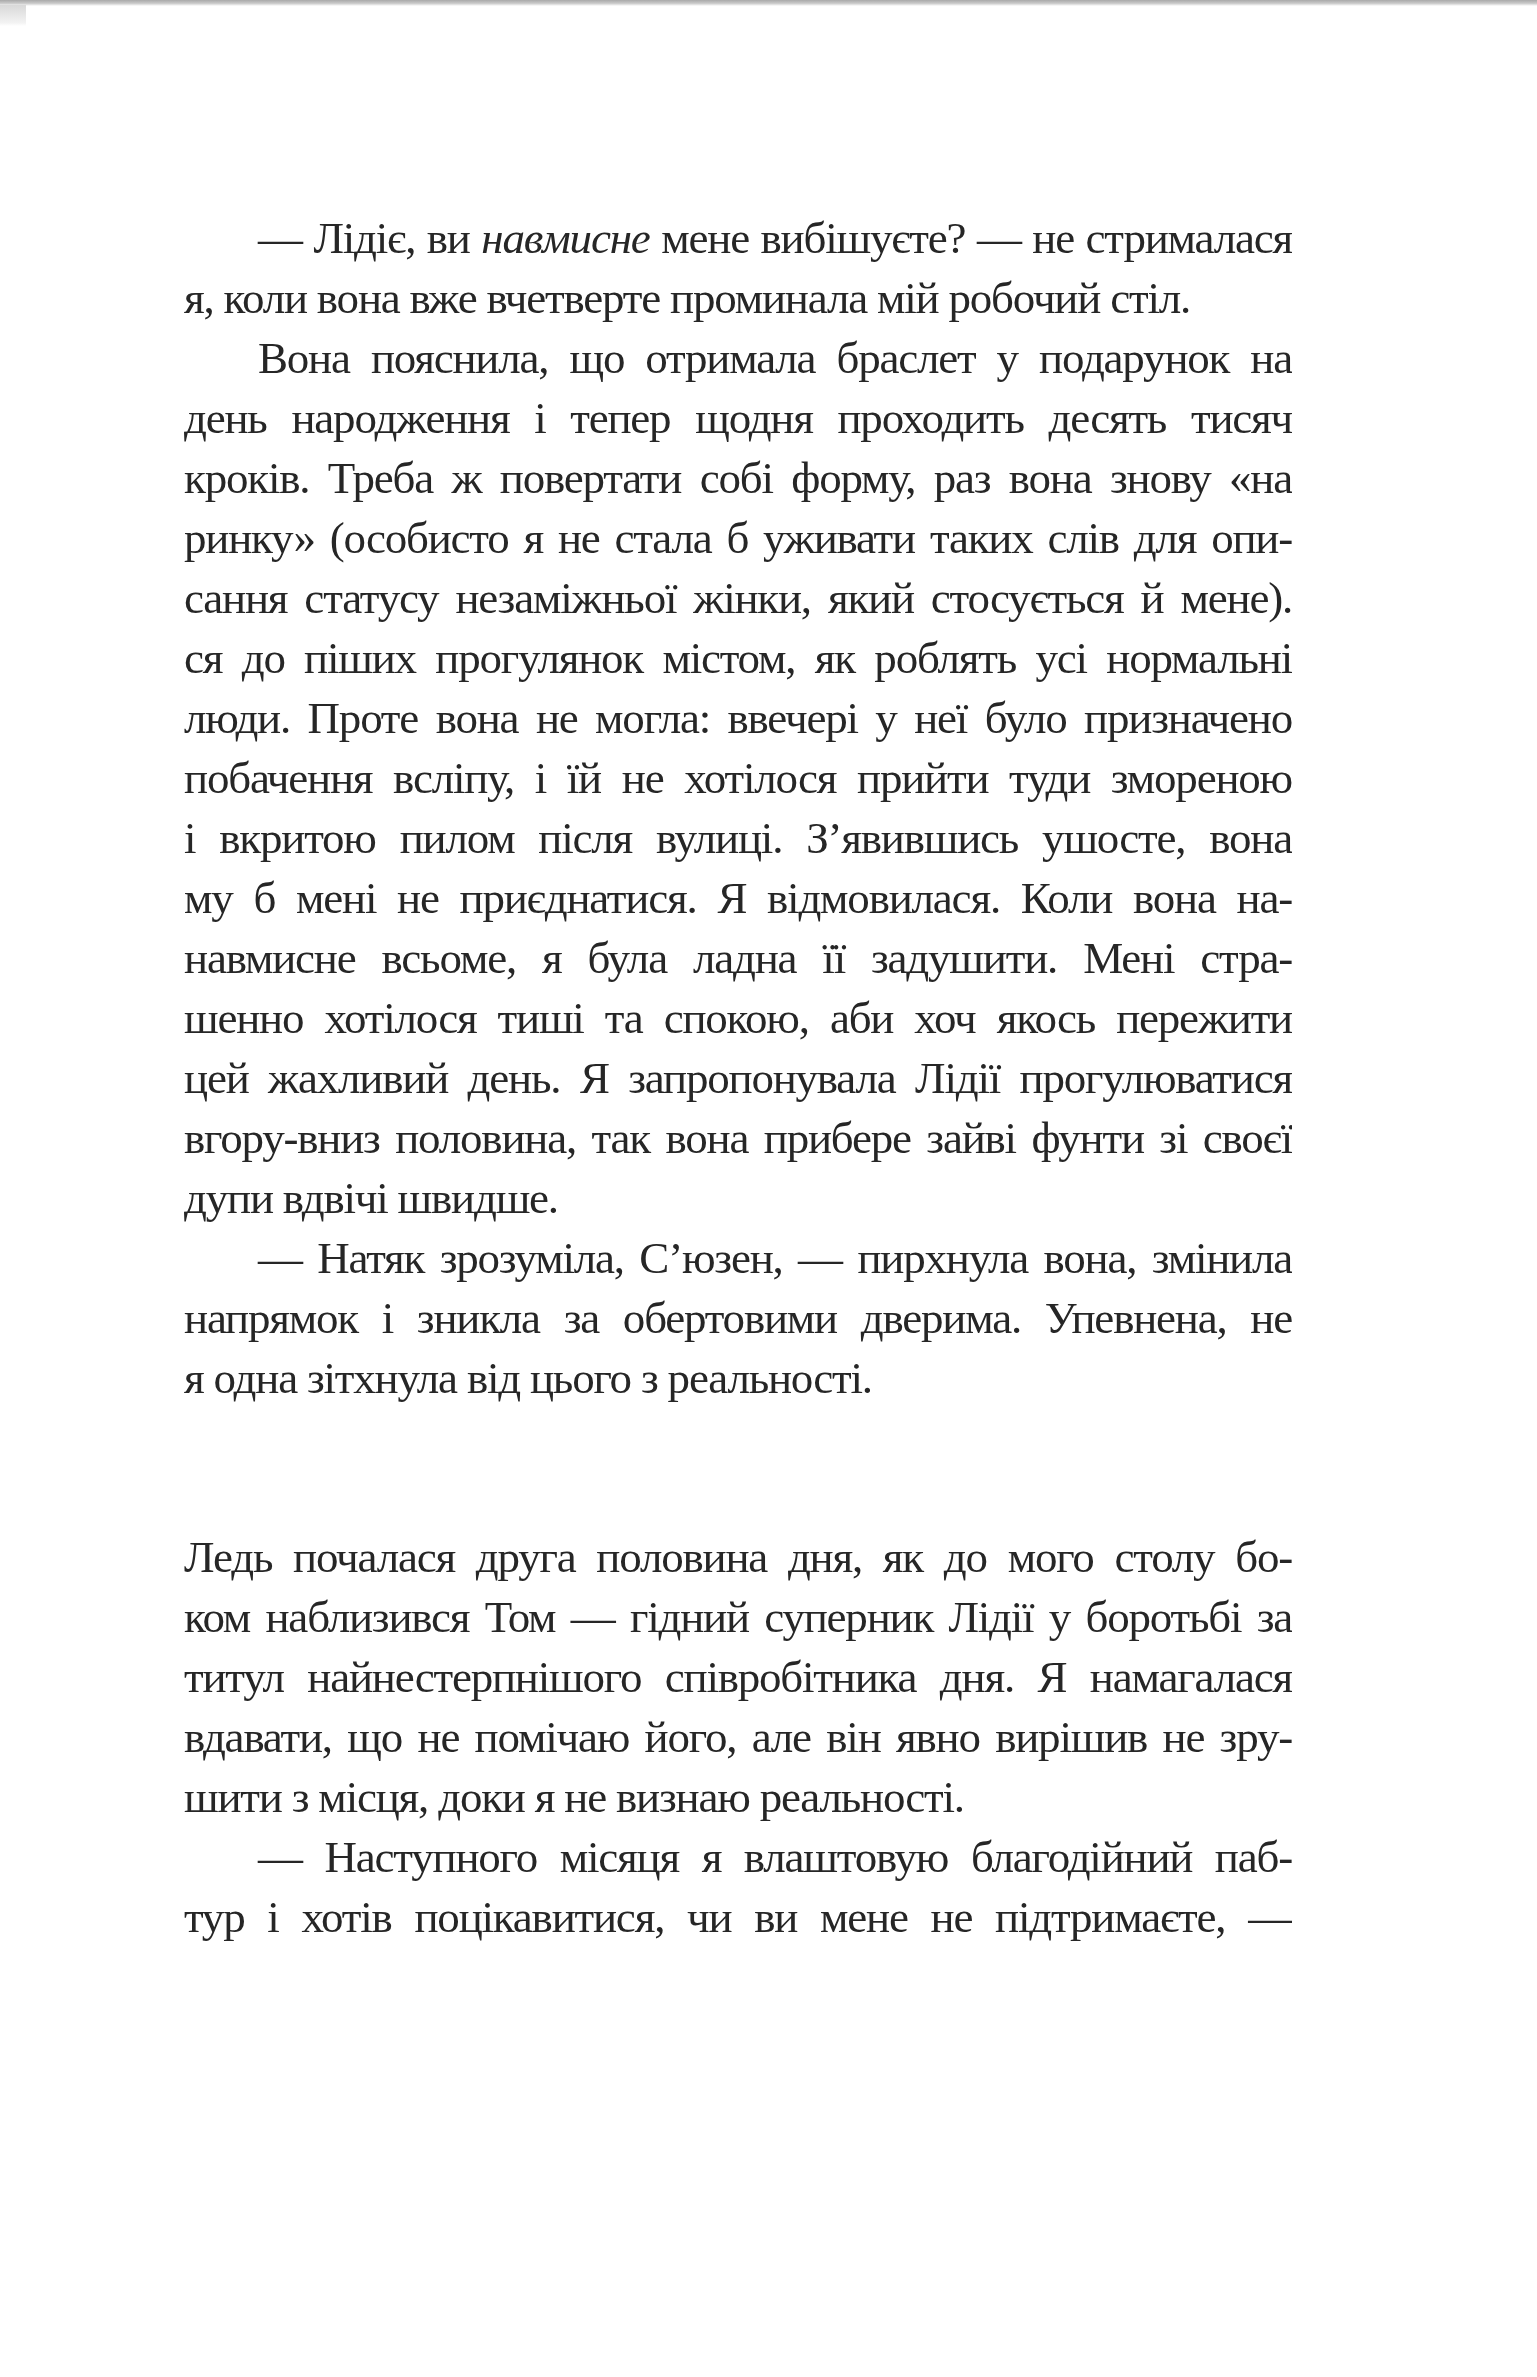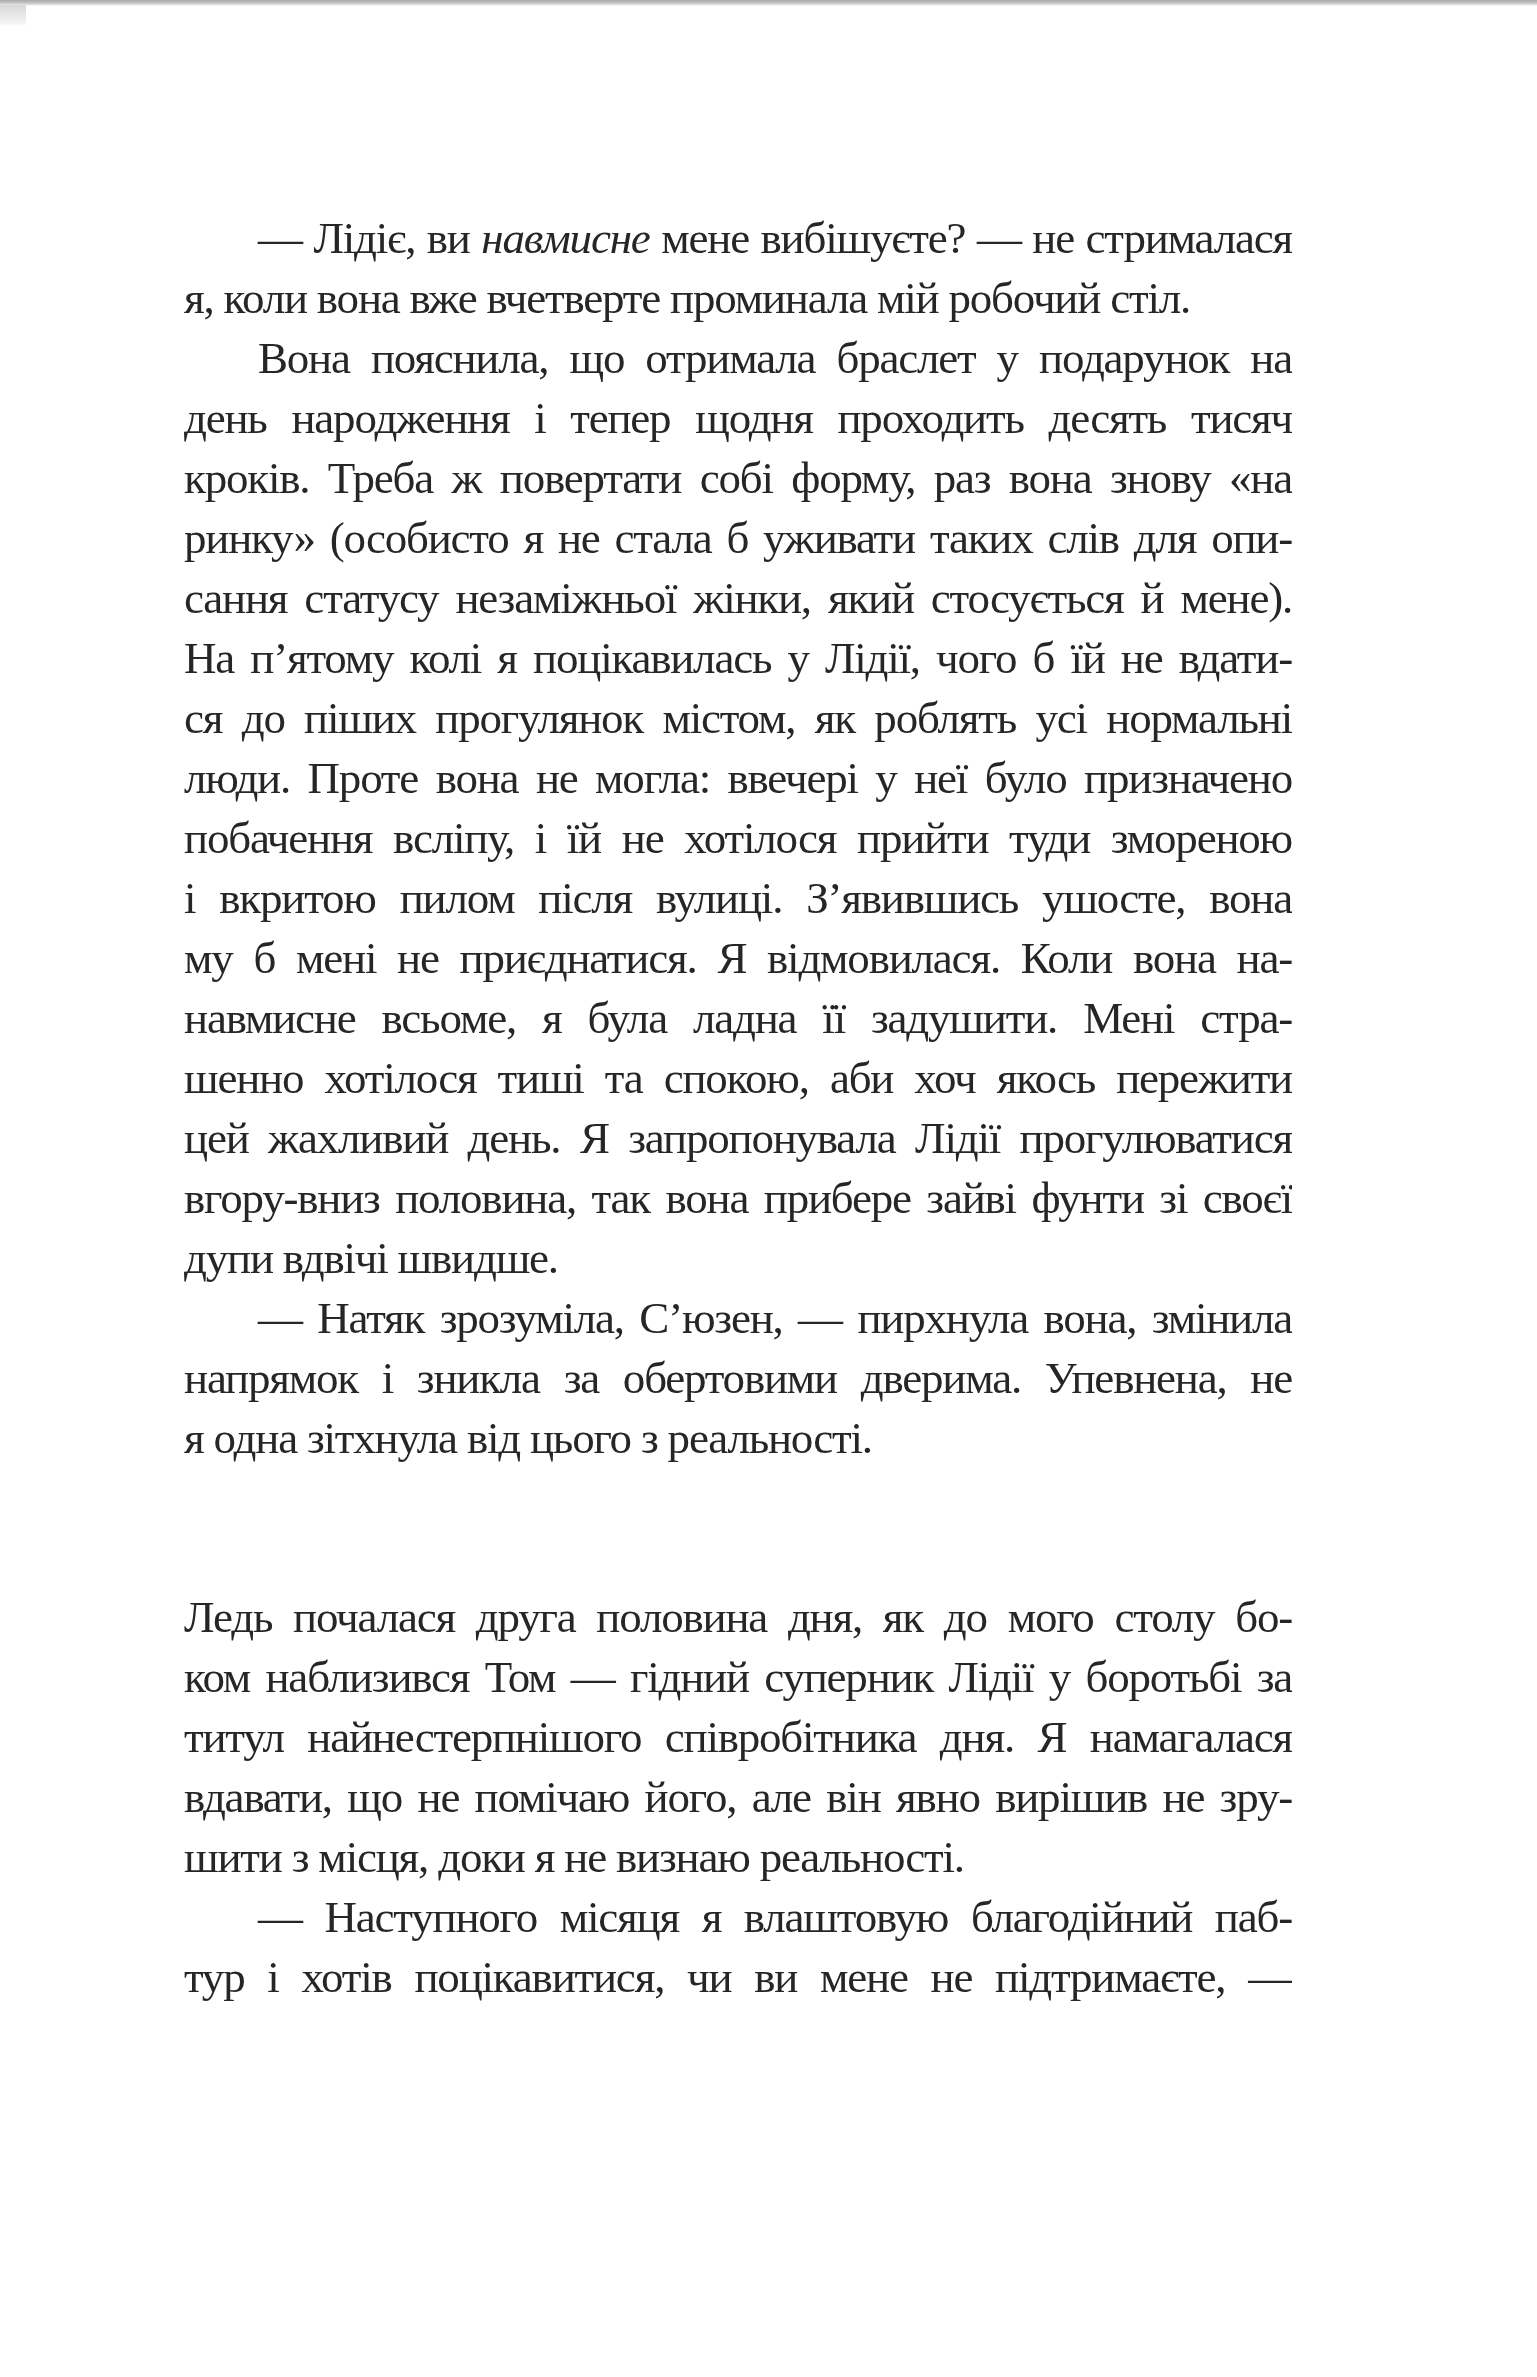--- a/index.html
+++ b/index.html
@@ -74,21 +74,20 @@
       <div class="line indent"><span class="seg">— Лідіє, ви </span><span class="seg em">навмисне</span><span class="seg"> мене вибішуєте? — не стрималася</span></div>
       <div class="line end">я, коли вона вже вчетверте проминала мій робочий стіл.</div>
     </div>
 
     <div class="para">
       <div class="line indent">Вона пояснила, що отримала браслет у подарунок на</div>
       <div class="line">день народження і тепер щодня проходить десять тисяч</div>
       <div class="line">кроків. Треба ж повертати собі форму, раз вона знову «на</div>
       <div class="line">ринку» (особисто я не стала б уживати таких слів для опи-</div>
       <div class="line">сання статусу незаміжньої жінки, який стосується й мене).</div>
-      <div class="line">На п’ятому колі я поцікавилась у Лідії, чого б їй не вдати-</div>
       <div class="line">ся до піших прогулянок містом, як роблять усі нормальні</div>
       <div class="line">люди. Проте вона не могла: ввечері у неї було призначено</div>
       <div class="line">побачення всліпу, і їй не хотілося прийти туди змореною</div>
       <div class="line">і вкритою пилом після вулиці. З’явившись ушосте, вона</div>
       <div class="line">му б мені не приєднатися. Я відмовилася. Коли вона на-</div>
       <div class="line">навмисне всьоме, я була ладна її задушити. Мені стра-</div>
       <div class="line">шенно хотілося тиші та спокою, аби хоч якось пережити</div>
       <div class="line">цей жахливий день. Я запропонувала Лідії прогулюватися</div>
       <div class="line">вгору-вниз половина, так вона прибере зайві фунти зі своєї</div>
       <div class="line end">дупи вдвічі швидше.</div>

